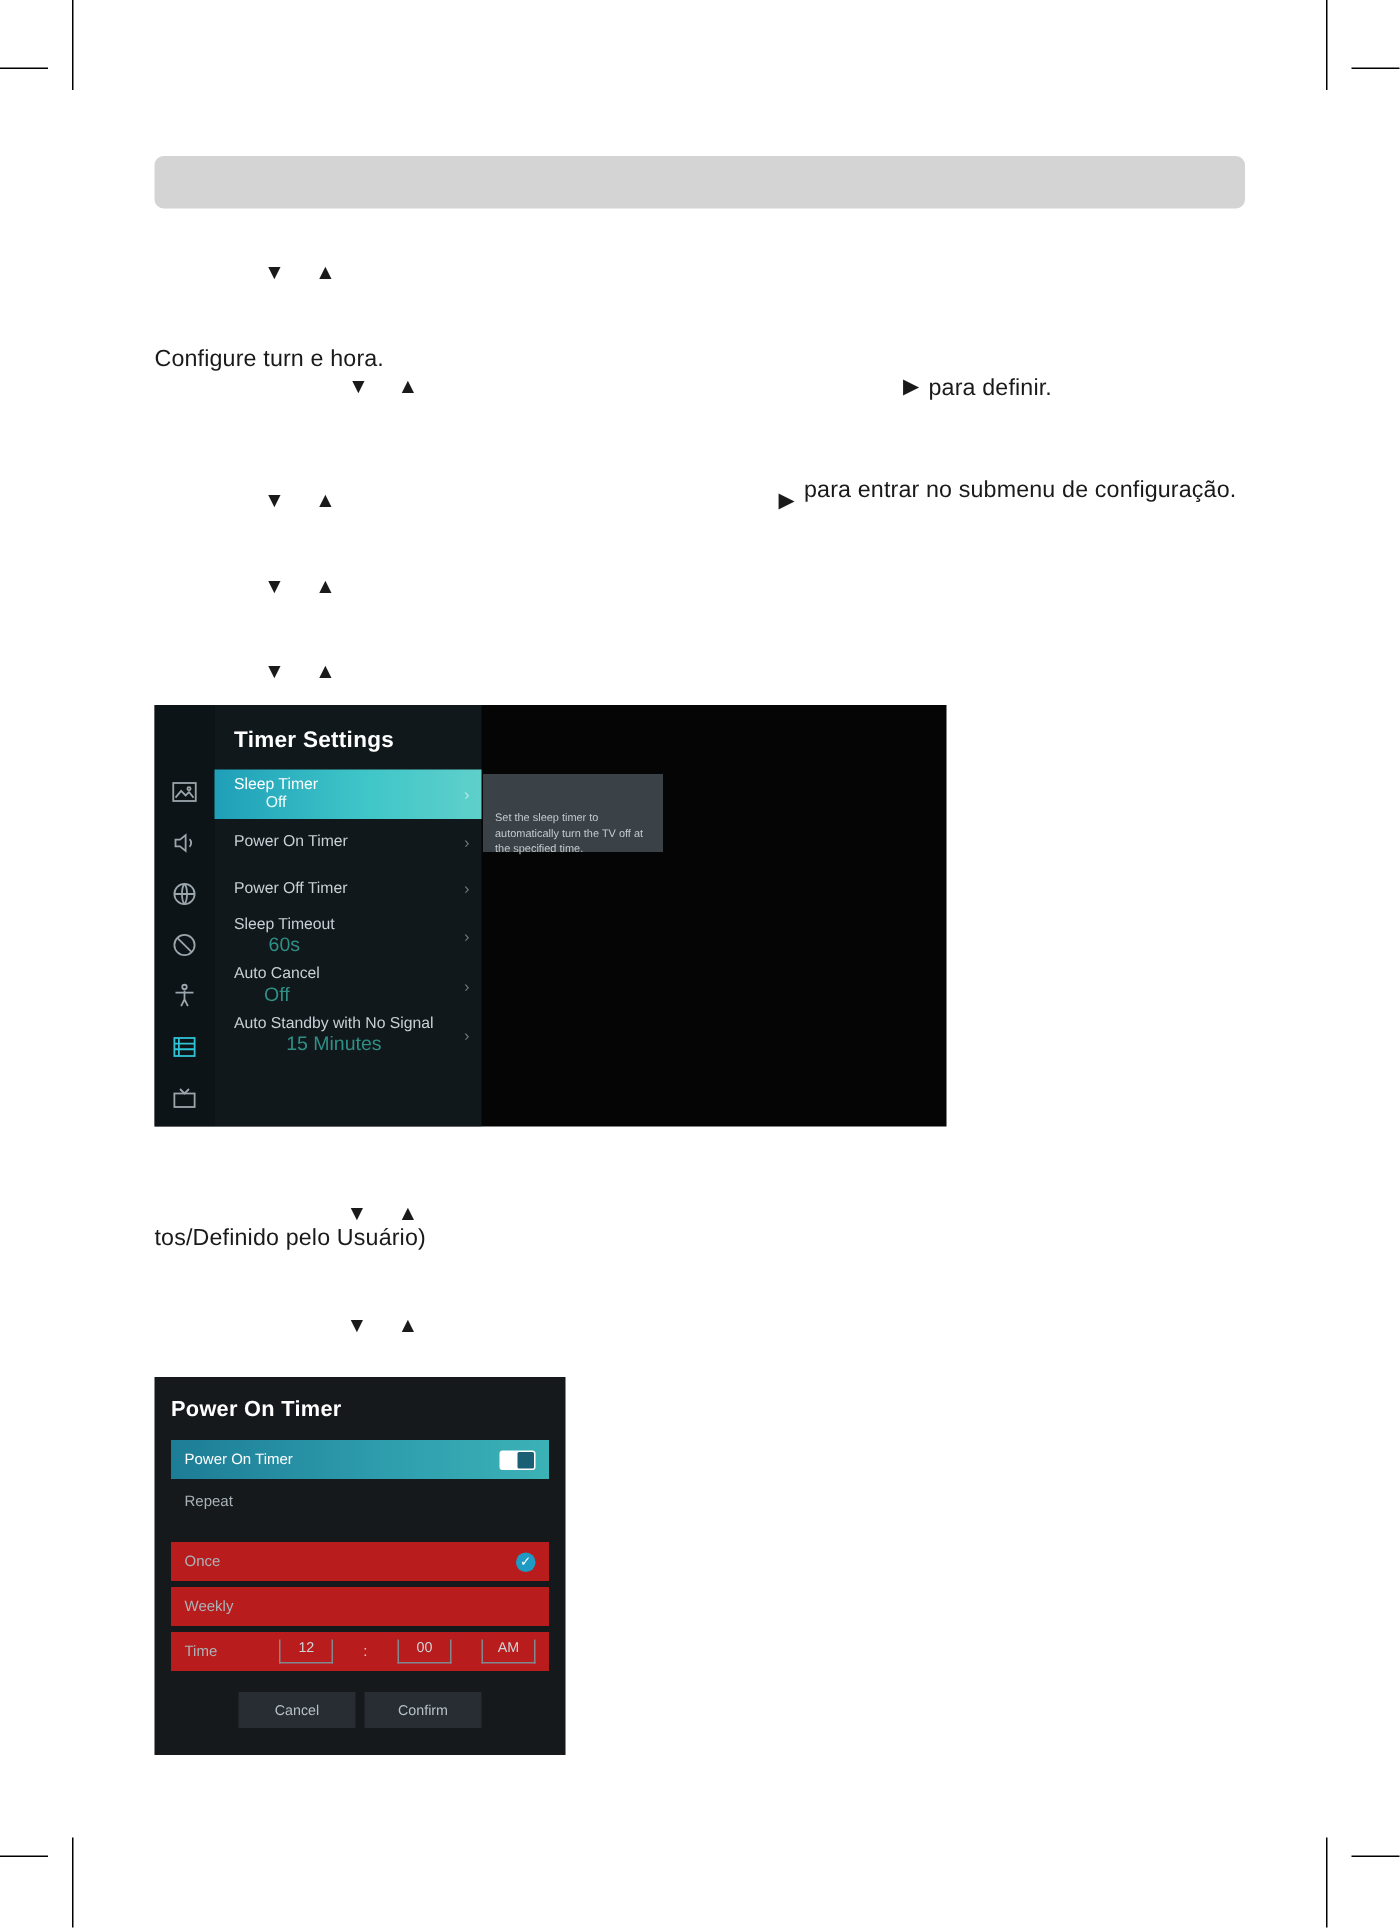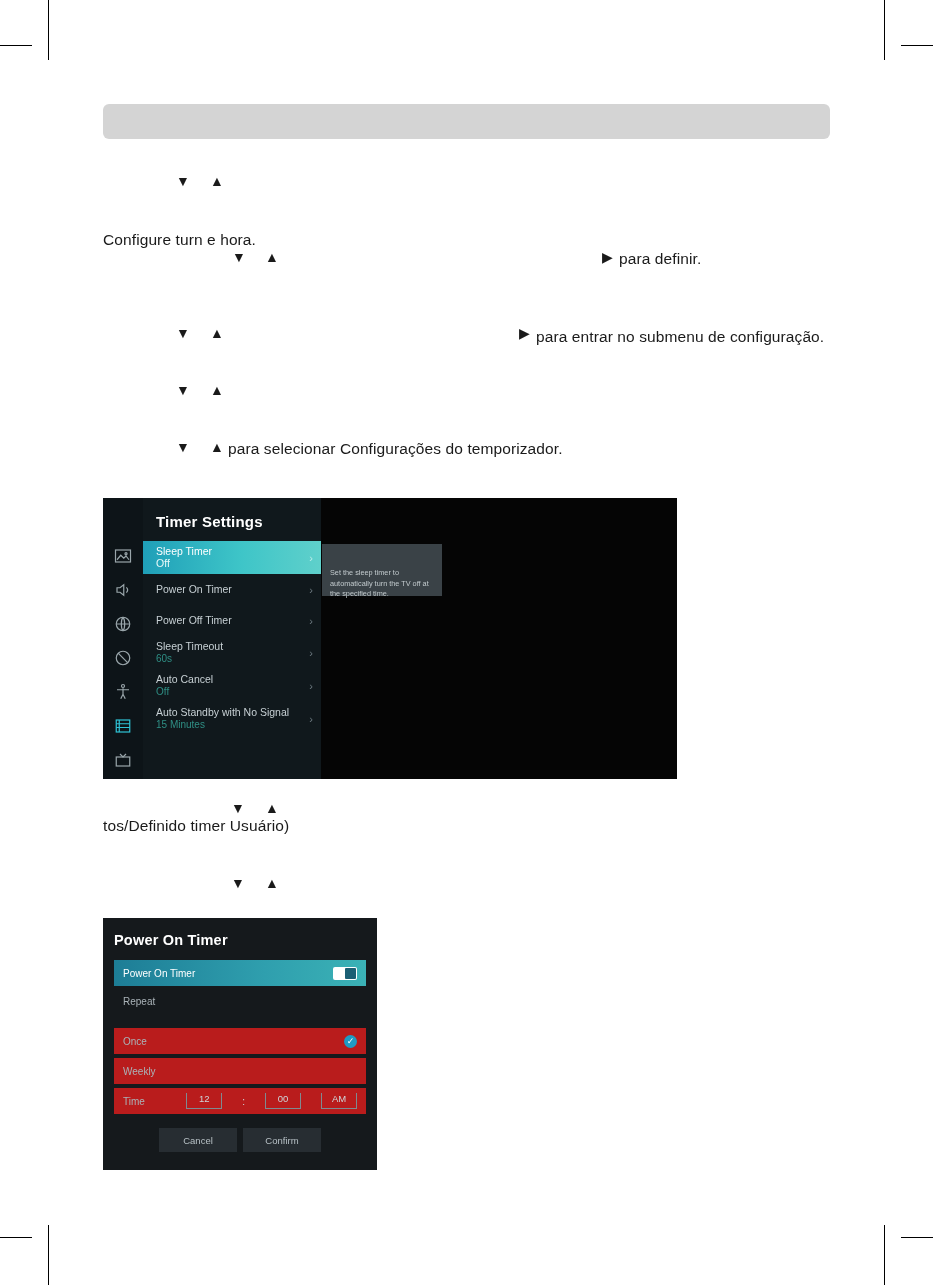--- a/index.html
+++ b/index.html
@@ -59,22 +59,22 @@
   }
 
   .tri-down::before { content: "\25BC"; }
   .tri-up::before   { content: "\25B2"; }
   .tri-right::before{ content: "\25B6"; }
 
   
   .tv1 {
     position: absolute;
     left: 103px;
-    top: 498px;
-    width: 574px;
+    top: 470px;
+    width: 528px;
     height: 281px;
     background: #050505;
     overflow: hidden;
   }
   .tv1-rail {
     position: absolute; left: 0; top: 0; width: 40px; height: 100%;
     background: #0d1418;
     display: flex; flex-direction: column; align-items: center;
     padding-top: 48px; gap: 14px;
   }
@@ -99,23 +99,23 @@
     color: #ffffff; font-size: 15px; font-weight: bold;
     padding: 15px 0 0 13px; letter-spacing: .2px;
   }
   .menu { margin-top: 11px; }
   .menu-row {
     height: 31px; padding: 0 8px 0 13px;
     display: flex; align-items: center; justify-content: space-between;
     position: relative;
   }
   .menu-row.tall { height: 33px; }
-  .menu-row .labels { display: flex; flex-direction: column; line-height: 1.12; }
+  .menu-row .labels { display: flex; flex-direction: column; line-height: 1.12; align-items: center; }
   .menu-row .lbl  { color: #c7d0d4; font-size: 10.5px; }
-  .menu-row .sub  { color: #2f8f85; font-size: 10px; }
+  .menu-row .sub  { color: #2f8f85; font-size: 13px; }
   .menu-row .chev { color: #6d7a80; font-size: 11px; }
   .menu-row.selected {
     background: linear-gradient(90deg, #1f9fb8 0%, #3ec5c8 55%, #5fd0cb 100%);
   }
   .menu-row.selected .lbl { color: #ffffff; }
   .menu-row.selected .sub { color: #eafaf8; font-size: 10.5px; }
   .menu-row.selected .chev { color: #b9ece9; }
 
   .tooltip {
     position: absolute;
@@ -210,28 +210,27 @@
   <div class="line" style="left:103px; top:231px;">Configure turn e hora.</div>
 
   <span class="tri tri-down" style="left:232px; top:250px;"></span>
   <span class="tri tri-up" style="left:265px; top:250px;"></span>
   <span class="tri tri-right" style="left:602px; top:250px;"></span>
   <div class="line" style="left:619px; top:250px;">para definir.</div>
 
   <span class="tri tri-down" style="left:176px; top:326px;"></span>
   <span class="tri tri-up" style="left:210px; top:326px;"></span>
   <span class="tri tri-right" style="left:519px; top:326px;"></span>
-  <div class="line" style="left:536px; top:328px;">para entrar no submenu de configuração.</div>
+  <div class="line" style="left:536px; top:318px;">para entrar no submenu de configuração.</div>
 
   <span class="tri tri-down" style="left:176px; top:383px;"></span>
   <span class="tri tri-up" style="left:210px; top:383px;"></span>
 
   <span class="tri tri-down" style="left:176px; top:440px;"></span>
   <span class="tri tri-up" style="left:210px; top:440px;"></span>
-  <div class="line" style="left:228px; top:440px;">para selecionar Configurações do temporizador.</div>
 
   <div class="tv1">
 
     <div class="tv1-rail">
       <div class="rail-icon">
         <svg viewBox="0 0 24 24" fill="none" stroke="currentColor" stroke-width="1.6">
           <rect x="2" y="4" width="20" height="16"></rect>
             <path d="M4 17l5-6 4 4 3-3 4 5"></path>
             <circle cx="16" cy="9" r="1.4"></circle>
         </svg>
@@ -327,21 +326,21 @@
 
       </div>
     </div>
 
     <div class="tooltip" style="left:219px; top:46px;">Set the sleep timer to automatically turn the TV off at the specified time.</div>
   </div>
 
   <span class="tri tri-down" style="left:231px; top:801px;"></span>
   <span class="tri tri-up" style="left:265px; top:801px;"></span>
 
-  <div class="line" style="left:103px; top:817px;">tos/Definido timer Usuário)</div>
+  <div class="line" style="left:103px; top:817px;">tos/Definido pelo Usuário)</div>
 
   <span class="tri tri-down" style="left:231px; top:876px;"></span>
   <span class="tri tri-up" style="left:265px; top:876px;"></span>
 
   <div class="tv2">
     <div class="tv2-title">Power On Timer</div>
 
     <div class="tv2-rows">
 
       <div class="row2 sel">

